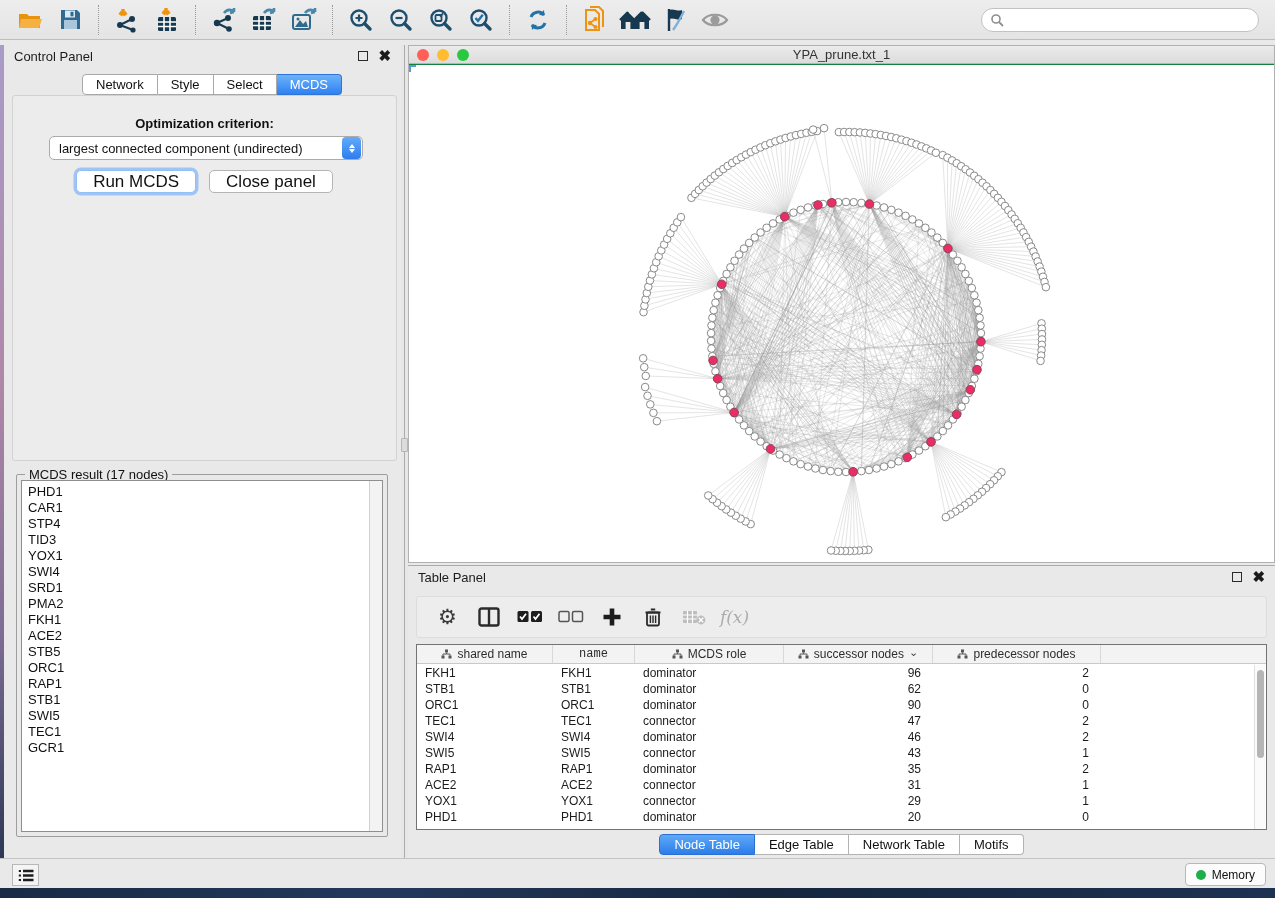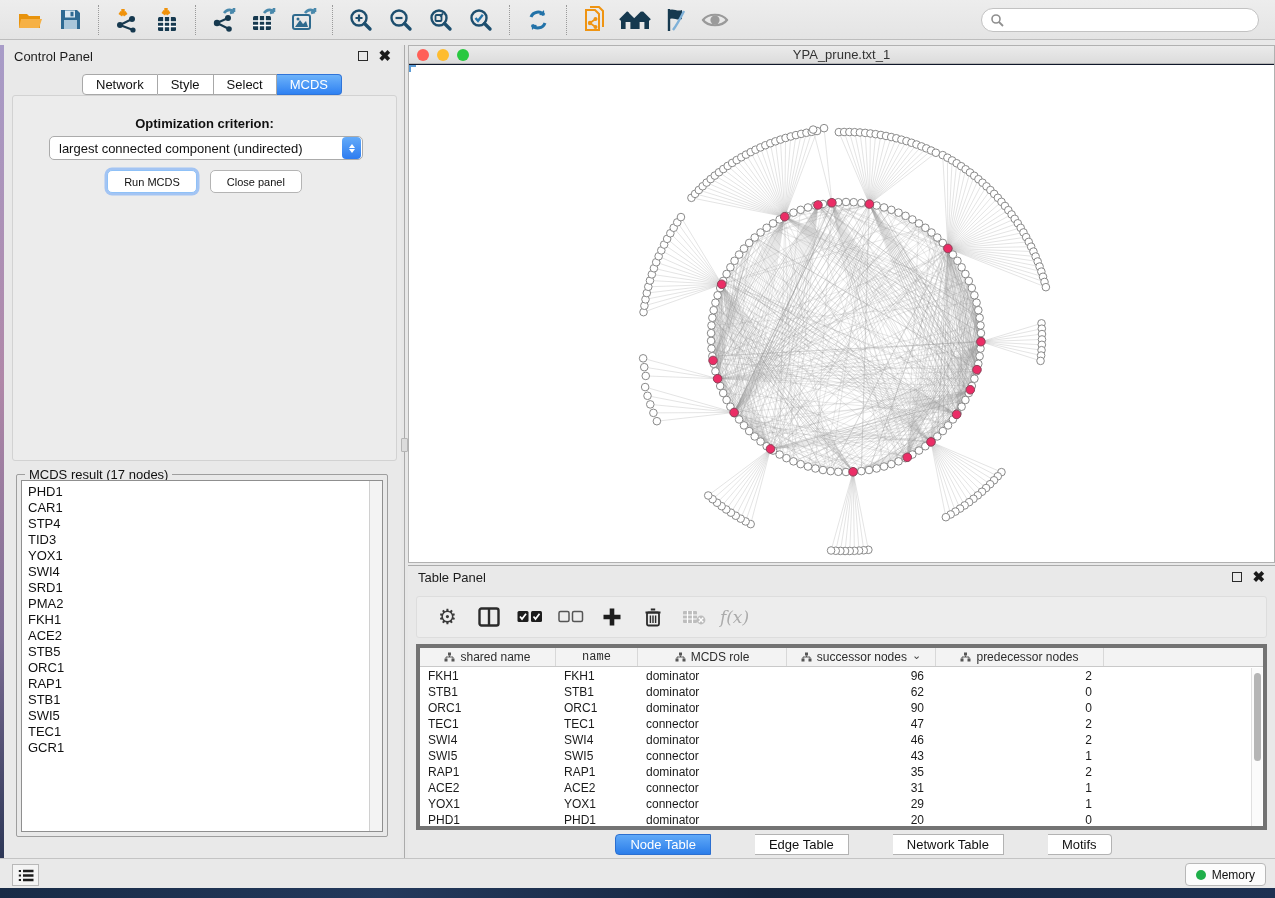--- a/index.html
+++ b/index.html
@@ -44,73 +44,73 @@
               border:1px solid #ababab; border-radius:5px; display:flex; align-items:center; }
   .dropdown .val { flex:1; font-size:13px; padding-left:9px; color:#111; white-space:nowrap; }
   .stepper { width:19px; height:22px; margin-right:1px; border-radius:4px;
              background:linear-gradient(#64abf9,#2d7cf0); display:flex; flex-direction:column;
              align-items:center; justify-content:center; gap:1px; }
   .chev { width:0; height:0; border-left:3.5px solid transparent; border-right:3.5px solid transparent; }
   .chev.up { border-bottom:4px solid #fff; }
   .chev.dn { border-top:4px solid #fff; }
   .btnrow { position:absolute; left:0; top:74px; width:100%; display:flex; justify-content:center; gap:13px; }
   .pushbtn { height:23px; padding:0 16px; background:#fff; border:1px solid #b4b4b4; border-radius:5px;
-             font-size:11px; color:#111; display:flex; align-items:center; }
+             font-size:17px; color:#111; display:flex; align-items:center; }
   .pushbtn.focused { border:1px solid #8fc1f7; box-shadow:0 0 0 2.5px rgba(104,164,250,.55); }
 
   .groupbox { position:absolute; left:12px; top:422px; width:372px; height:370px; }
   .groupbox .gb-border { position:absolute; left:0; top:7px; width:100%; height:363px;
                          border:1px solid #9e9e9e; border-radius:2px; }
   .gb-title { position:absolute; left:9px; top:0; background:#e9e9e9; padding:0 4px; font-size:13px; color:#111; }
   .gb-list { position:absolute; left:5px; top:13px; width:362px; height:352px; background:#fff;
              border:1px solid #8f8f8f; overflow:hidden; }
   .gb-scroll { position:absolute; right:0; top:0; width:13px; height:100%; background:#f3f3f3; border-left:1px solid #d0d0d0; }
   .gb-items { padding:3px 0 0 6px; font-size:13px; line-height:16px; color:#111; }
 
   .vsplit { position:absolute; left:401px; top:45px; width:7px; height:813px; background:#e7e7e7; }
   .vsplit .line { position:absolute; left:3px; top:0; width:1px; height:100%; background:#ababab; }
   .vsplit .grip { position:absolute; left:0; top:393px; width:7px; height:14px; background:#dcdcdc;
                   border:1px solid #b5b5b5; border-radius:1px; }
 
   
   .netwin { position:absolute; left:408px; top:45px; width:867px; height:518px;
-            border:1px solid #b1b1b1; background:#0f172a; }
+            border:1px solid #b1b1b1; background:#15803d; }
   .net-titlebar { position:absolute; left:0; top:0; width:100%; height:18px;
                   background:linear-gradient(#ebebeb,#dcdcdc); border-bottom:1px solid #b6b6b6;
                   display:flex; align-items:center; }
   .tl { width:12px; height:12px; border-radius:50%; margin-left:8px; }
   .net-title { position:absolute; left:0; width:100%; text-align:center; font-size:13px; color:#333; }
   .net-canvas { position:absolute; left:0; top:19px; width:865px; height:497px; background:#fff; }
   .corner-mark { position:absolute; left:0; top:19px; width:7px; height:7px;
                  border-left:2px solid #5a9bd5; border-top:2px solid #5a9bd5; }
 
   
   .tpanel { position:absolute; left:408px; top:565px; width:867px; height:293px; background:#e9e9e9;
             border-top:1px solid #ababab; }
   .t-toolbar { position:absolute; left:8px; top:30px; width:851px; height:42px; background:#ededed;
                border:1px solid #dddddd; border-radius:3px; display:flex; align-items:center; padding-left:12px; gap:4px; }
   .t-tbtn { width:37px; height:34px; display:flex; align-items:center; justify-content:center; }
   .gear-glyph { font-size:21px; color:#3a3a3a; }
   .fx-glyph { font-family:"DejaVu Serif", serif; font-style:italic; font-size:17px; color:#ababab; }
 
   .dtable { position:absolute; left:8px; top:78px; width:851px; height:186px; background:#fff;
-            border:4px solid #737373; overflow:hidden; }
+            border:1px solid #737373; overflow:hidden; }
   .thead { position:absolute; left:0; top:0; width:100%; height:19px; background:#f3f3f3;
            border-bottom:1px solid #c9c9c9; display:flex; font-size:12px; color:#2d2d2d; }
   .th { display:flex; align-items:center; justify-content:center; gap:5px; border-right:1px solid #d8d8d8; height:100%; }
   .tbody { position:absolute; left:0; top:20px; width:100%; }
   .trow { display:flex; height:16px; font-size:12px; color:#1b1b1b; align-items:center; }
   .td { padding:0 8px; white-space:nowrap; }
   .td.num { text-align:right; padding-right:12px; }
   .tscroll { position:absolute; right:1px; top:20px; width:11px; height:165px; background:#fbfbfb; border-left:1px solid #e0e0e0; }
   .tscroll .thumb { position:absolute; left:2px; top:5px; width:7px; height:88px; background:#b5b5b5; border-radius:4px; }
 
   .bottom-tabs { position:absolute; left:0; top:268px; width:100%; display:flex; justify-content:center; }
   .btab { height:21px; padding:0 14px; font-size:13px; background:#fff; border:1px solid #b3b3b3; border-left:none;
-          display:flex; align-items:center; color:#111;margin-left:44px; }
+          display:flex; align-items:center; color:#111; }
   .btab:first-child { border-left:1px solid #b3b3b3; border-radius:4px 0 0 4px; }
   .btab:last-child { border-radius:0 4px 4px 0; }
   .btab.active { background:linear-gradient(#5fa9f8,#2b7de9); color:#fff; border-color:#2b6fd0; }
 
   
   .statusbar { position:absolute; left:0; top:858px; width:1275px; height:30px; background:#e9e9e9;
                border-top:1px solid #c4c4c4; }
   .listbtn { position:absolute; left:12px; top:5px; width:27px; height:22px; background:#f4f4f4;
              border:1px solid #b8b8b8; display:flex; align-items:center; justify-content:center; }
   .membtn { position:absolute; right:9px; top:4px; height:23px; padding:0 10px; background:#fcfcfc;

